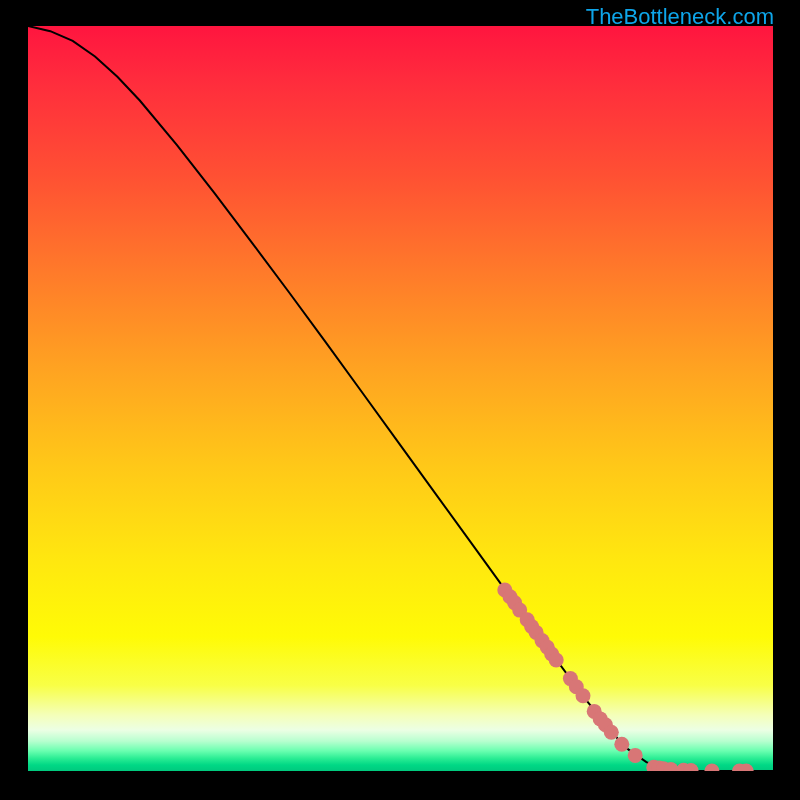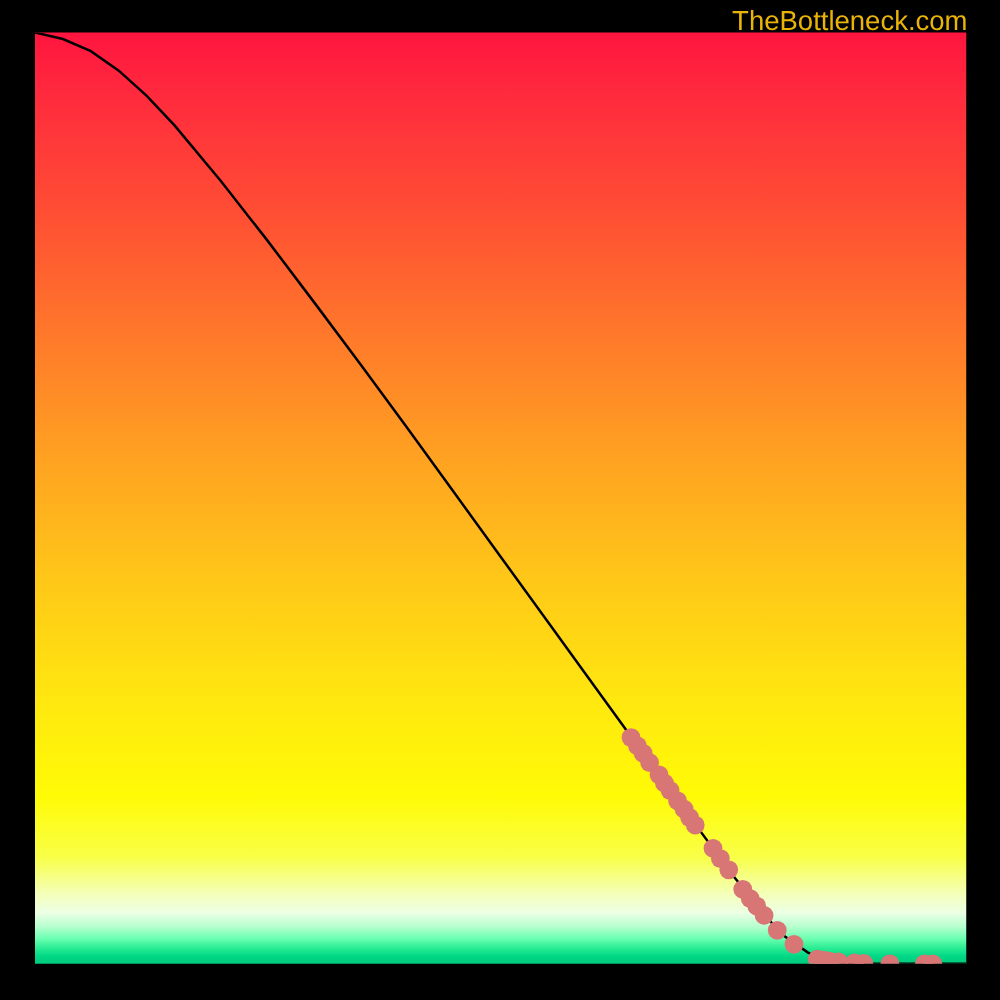--- a/index.html
+++ b/index.html
@@ -40,21 +40,21 @@
       #6affb0 97.3%,
       #2bed94 98.3%,
       #00d885 99.2%,
       #00c97e 100%
     );
   }
   .attribution {
     position: absolute;
     top: 4px;
     right: 26px;
-    color: #eab308;
+    color: #0ea5e9;
     font-size: 22px;
     font-weight: 400;
     letter-spacing: 0px;
     z-index: 5;
   }
   svg.overlay {
     position: absolute;
     left: 0; top: 0;
     width: 100%; height: 100%;
     z-index: 2;

